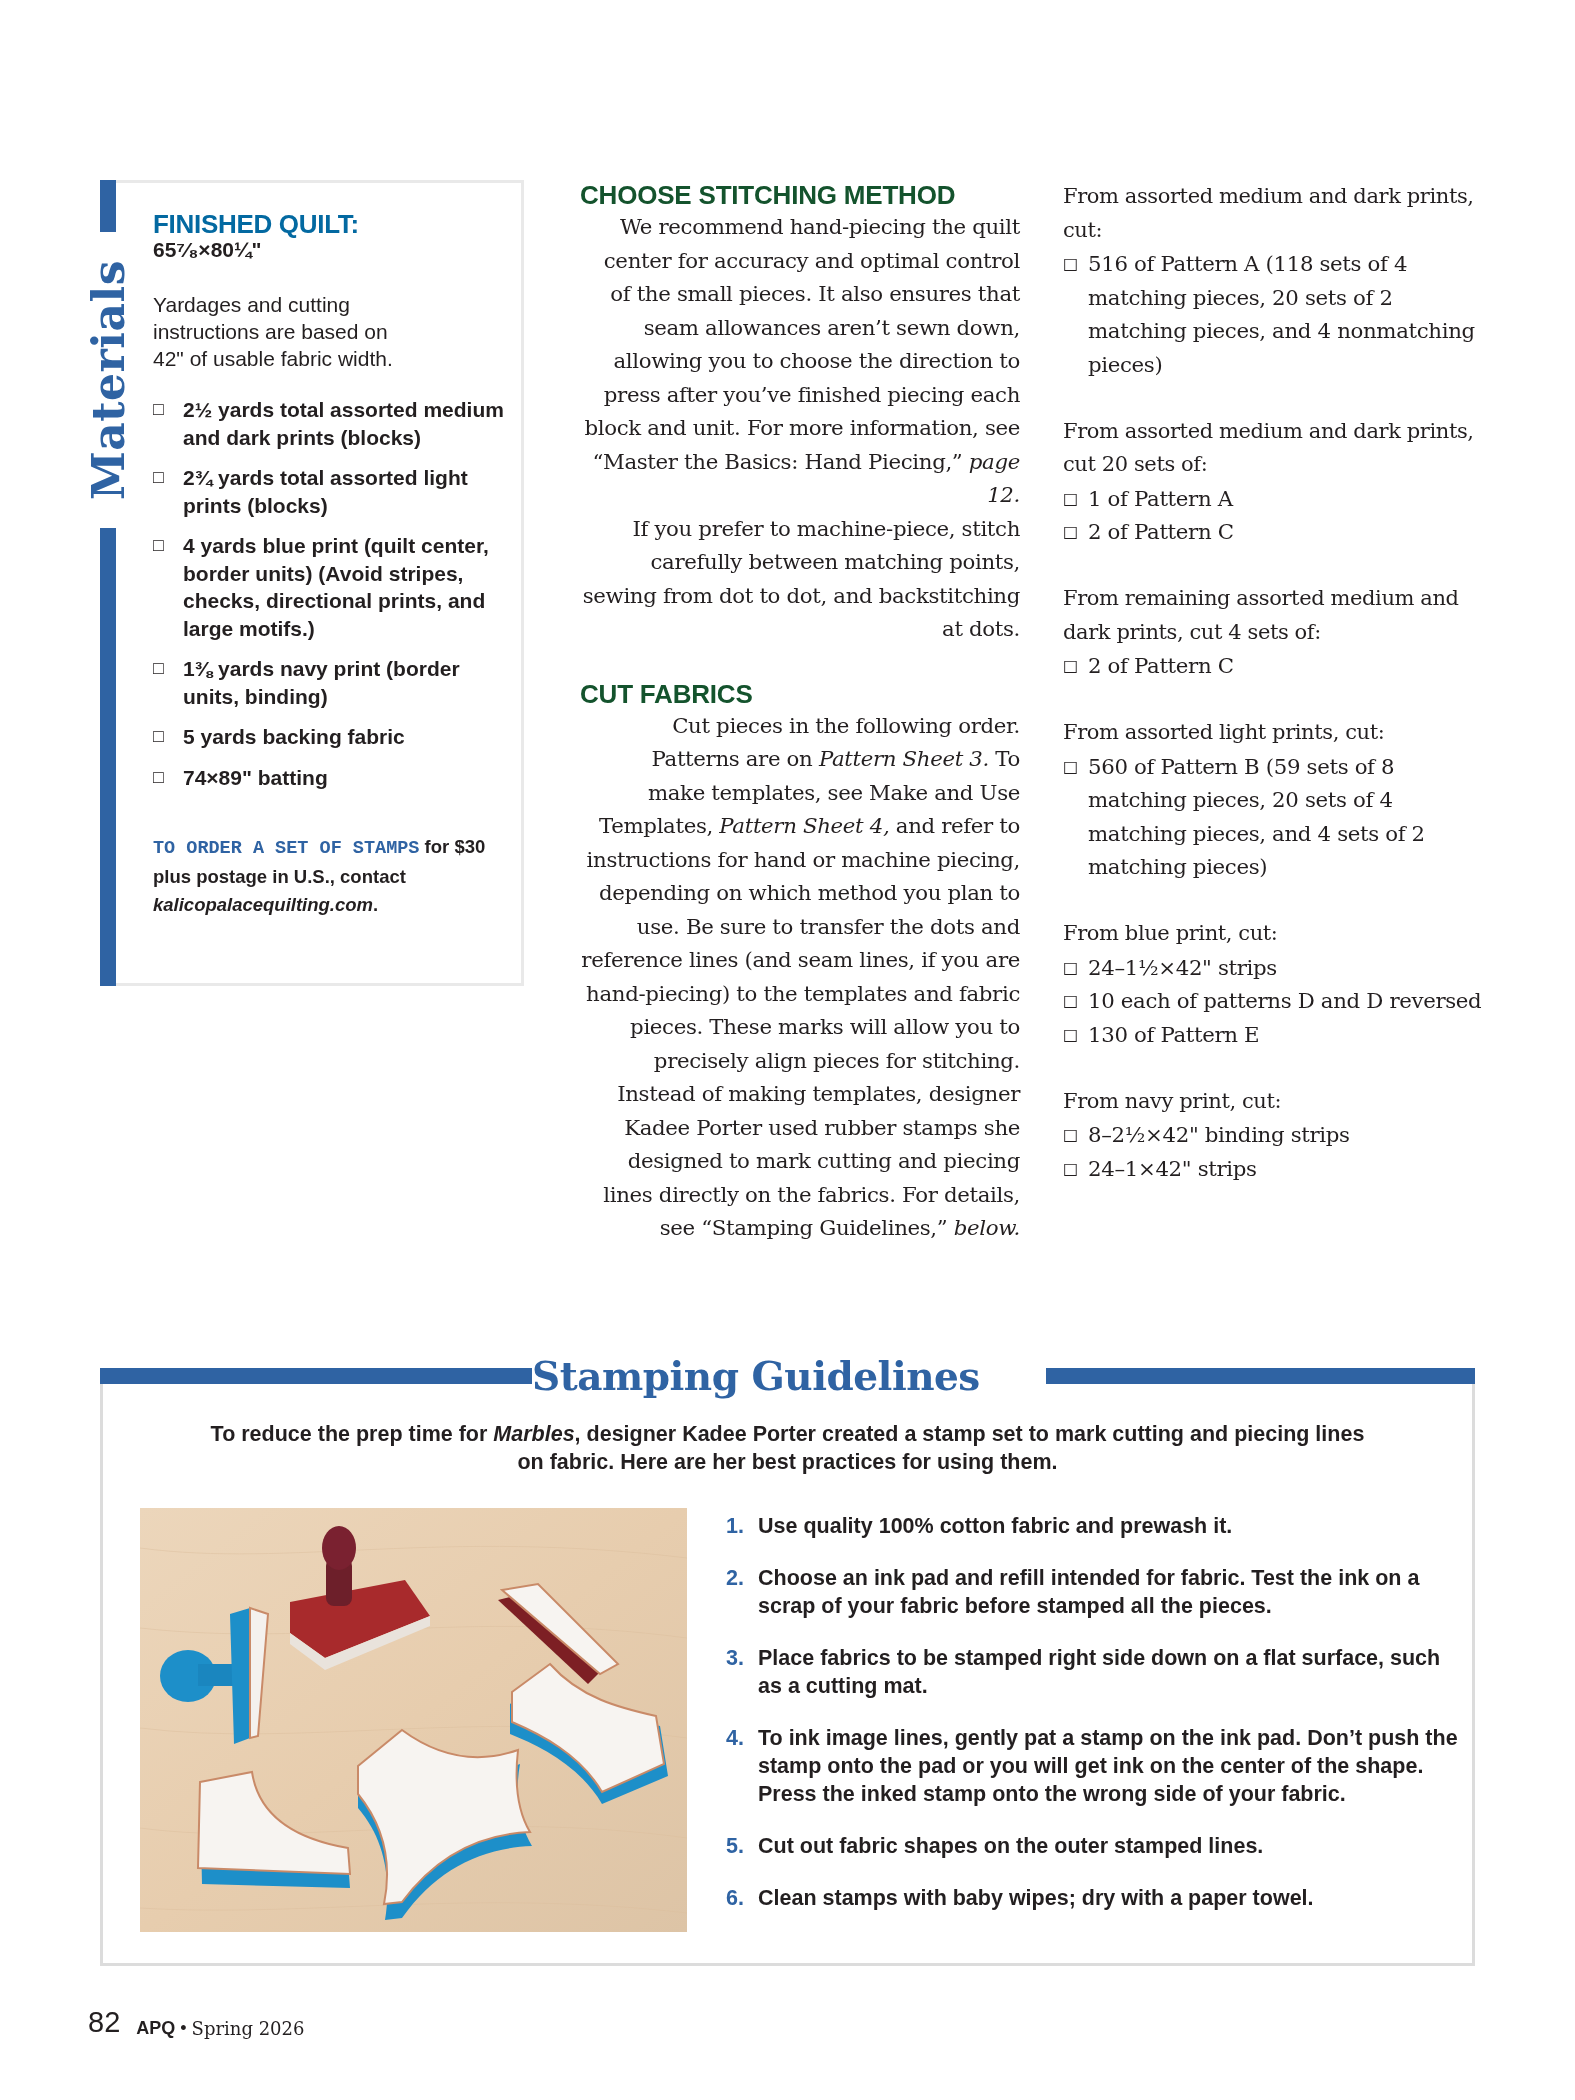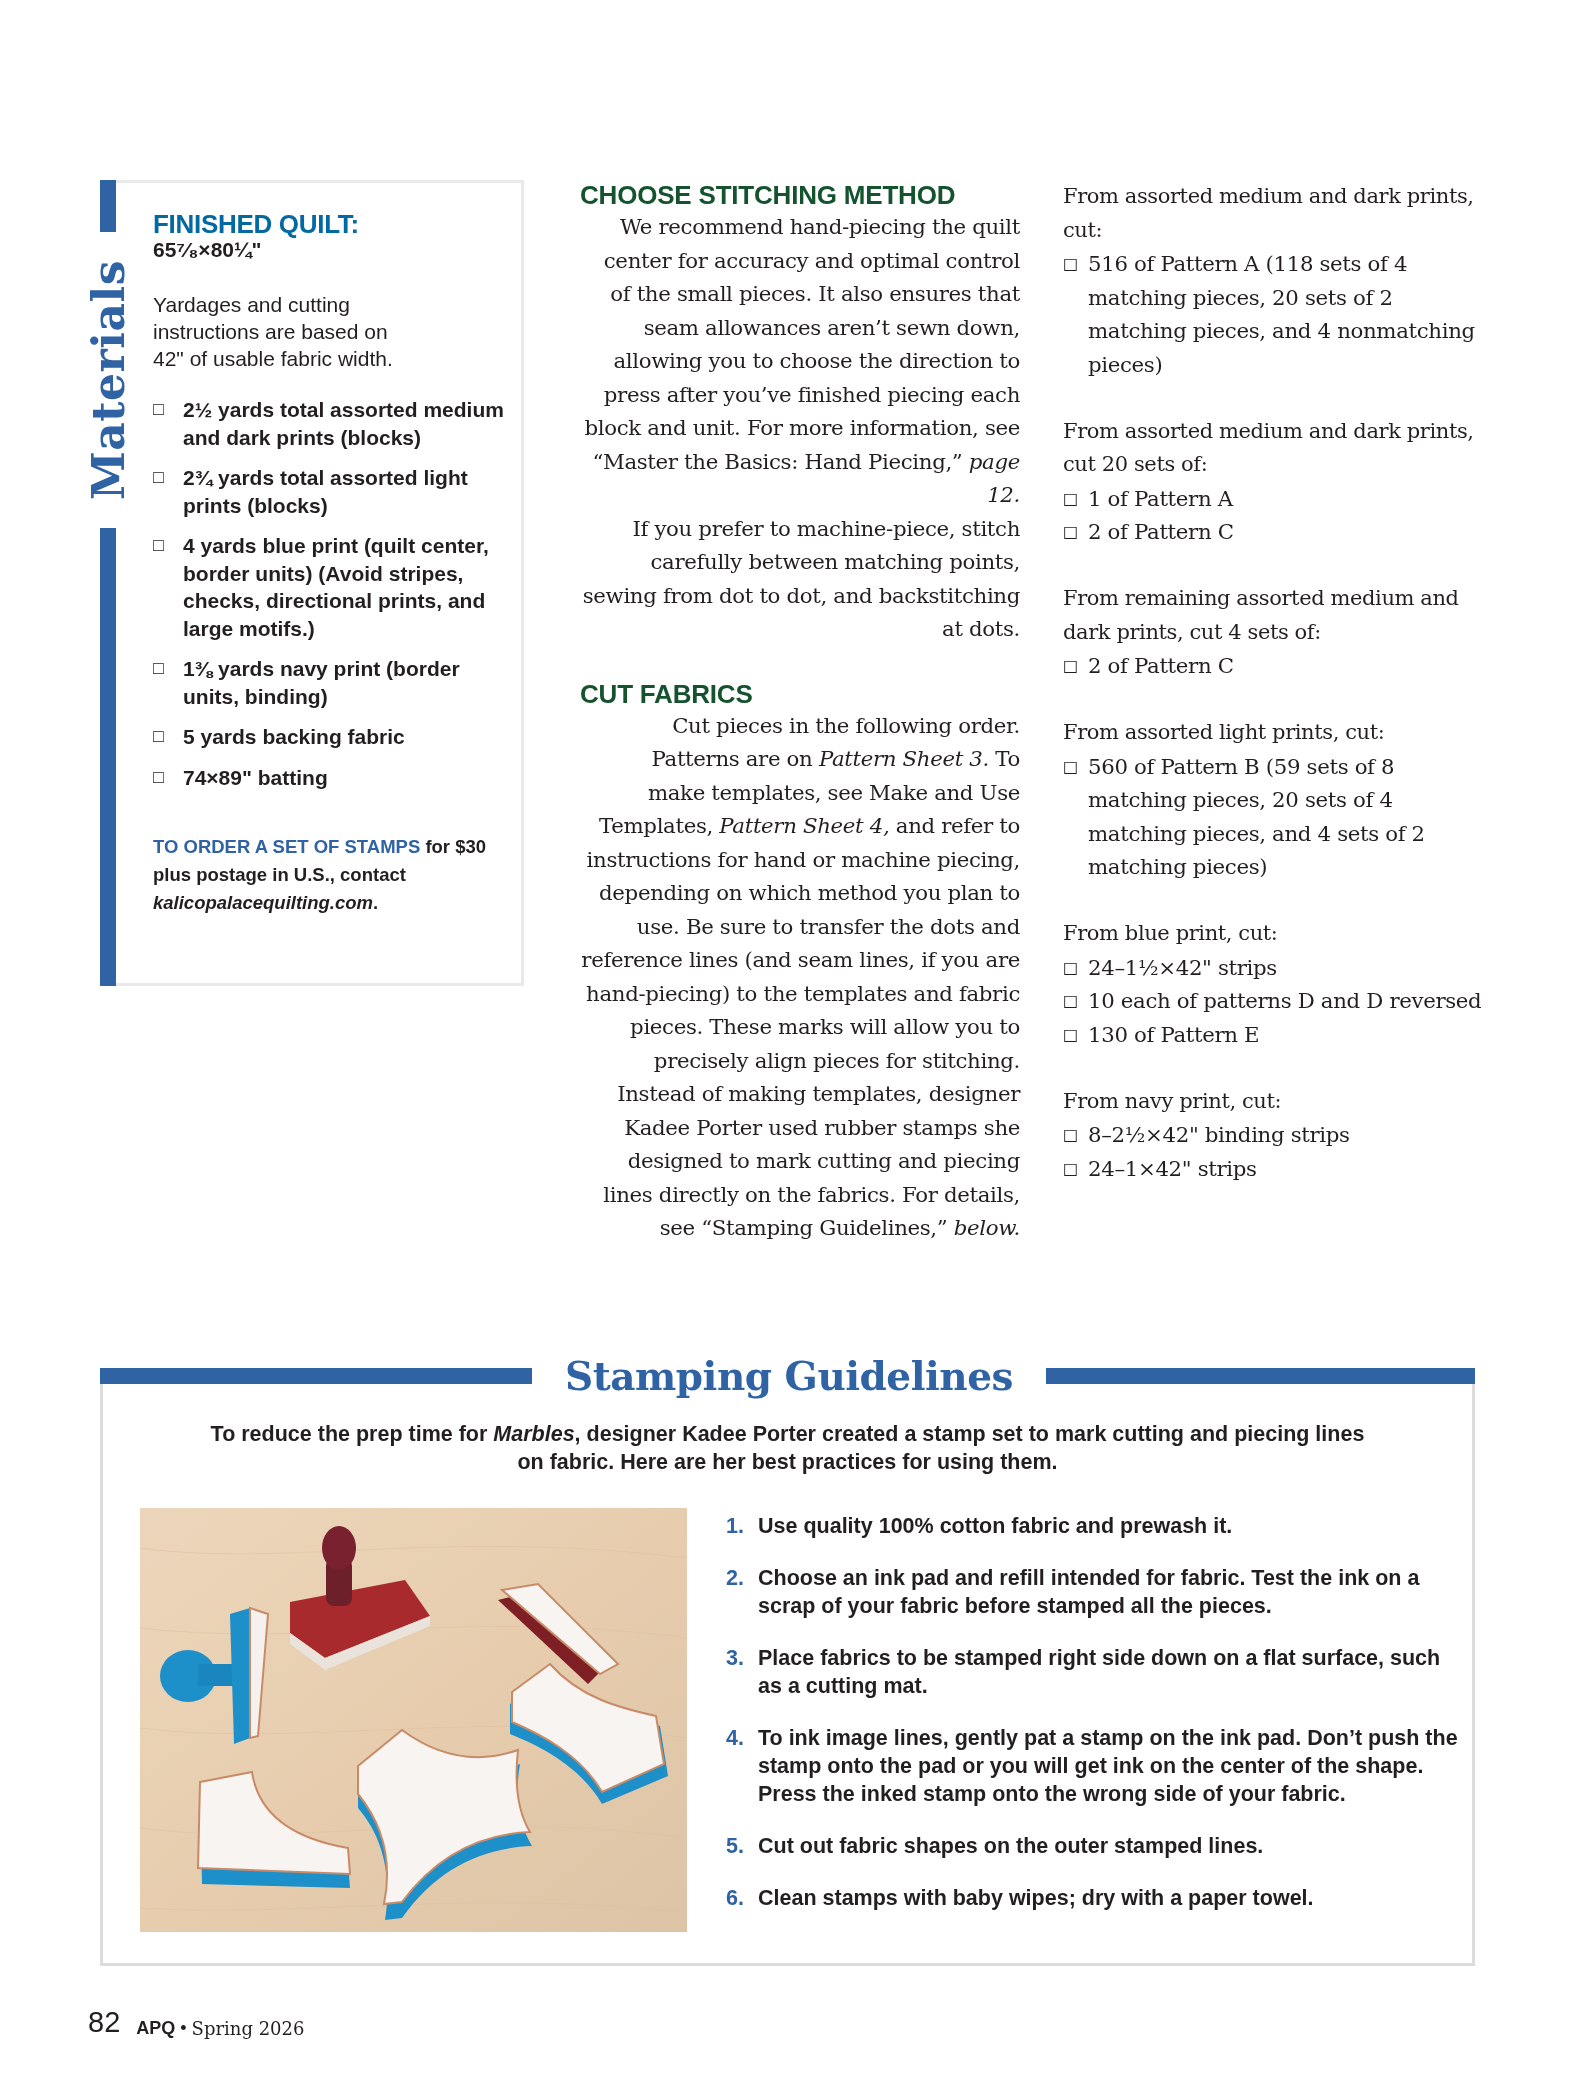--- a/index.html
+++ b/index.html
@@ -13,42 +13,42 @@
   #materials-box { position: absolute; left: 116px; top: 180px; width: 408px; height: 806px;
     border-top: 3px solid #e9e9e9; border-right: 3px solid #e9e9e9; border-bottom: 3px solid #e9e9e9; box-sizing: border-box; }
   #materials-content { position: absolute; left: 153px; top: 210px; width: 360px; font-family: "Liberation Sans", sans-serif; }
   .fq-label { font-size: 26px; font-weight: bold; color: #0369a1; line-height: 28px; letter-spacing: -0.3px; }
   .fq-size { font-size: 21px; font-weight: bold; line-height: 24px; margin-top: 0px; }
   .mat-intro { font-size: 21px; line-height: 27px; margin-top: 29px; }
   .mat-list { margin-top: 24px; }
   .mat-item { display: flex; font-size: 21px; font-weight: bold; line-height: 27.5px; margin-bottom: 13px; }
   .mat-box { width: 30px; flex: none; font-weight: normal; font-size: 18px; }
   .order-note { font-size: 18.5px; line-height: 28px; font-weight: bold; margin-top: 42px; }
-  .order-note .lead { color: #2f63a3; }
+  .order-note .lead { color: #2f63a3; font-family: Liberation Mono, monospace; }
   .order-note i { font-weight: bold; }
 
   
   #col-mid { position: absolute; left: 580px; top: 180px; width: 440px; }
   .sec-head { font-family: "Liberation Sans", sans-serif; font-weight: bold; color: #14532d; font-size: 26px; line-height: 30px; letter-spacing: -0.2px; }
   .body-text { font-family: "DejaVu Serif", serif; font-size: 21.3px; line-height: 33.5px; color: #231f20; letter-spacing: -0.35px; }
   .body-text p { margin: 0; text-align: right; }
   .body-text p.indent { text-indent: 30px; }
   .gap { height: 33px; }
 
   
   #col-right { position: absolute; left: 1063px; top: 180px; width: 430px; }
   .cut-group { margin-bottom: 33.5px; }
   .cut-head { font-family: "DejaVu Serif", serif; font-weight: normal; font-size: 21px; line-height: 33.5px; letter-spacing: -0.4px; }
   .cut-item { display: flex; font-family: "DejaVu Serif", serif; font-size: 21.3px; line-height: 33.5px; letter-spacing: -0.35px; }
   .cut-item .box { width: 25px; flex: none; font-size: 16px; }
 
   
   #stamp-bar-left { position: absolute; left: 100px; top: 1368px; width: 432px; height: 16px; background: #2f63a3; }
   #stamp-bar-right { position: absolute; left: 1046px; top: 1368px; width: 429px; height: 16px; background: #2f63a3; }
-  #stamp-title { position: absolute; left: 532px; top: 1352px; width: 514px; text-align: center;
+  #stamp-title { position: absolute; left: 532px; top: 1352px; width: 514px; 
     font-family: "DejaVu Serif", serif; font-weight: bold; font-size: 39px; line-height: 48px; color: #2f63a3; letter-spacing: -0.5px; }
   #stamp-box { position: absolute; left: 100px; top: 1384px; width: 1375px; height: 582px;
     border-left: 3px solid #dcdcdc; border-right: 3px solid #dcdcdc; border-bottom: 3px solid #dcdcdc; box-sizing: border-box; }
   #stamp-intro { position: absolute; left: 200px; top: 1420px; width: 1175px; text-align: center;
     font-family: "Liberation Sans", sans-serif; font-size: 21.5px; line-height: 28px; font-weight: bold; color: #231f20; }
   #stamp-photo { position: absolute; left: 140px; top: 1508px; width: 547px; height: 424px; }
   #stamp-list { position: absolute; left: 726px; top: 1512px; width: 740px; font-family: "Liberation Sans", sans-serif; }
   .step { display: flex; font-size: 21.5px; line-height: 28px; font-weight: bold; margin-bottom: 24px; }
   .step .num { width: 32px; flex: none; color: #2f63a3; }
 

